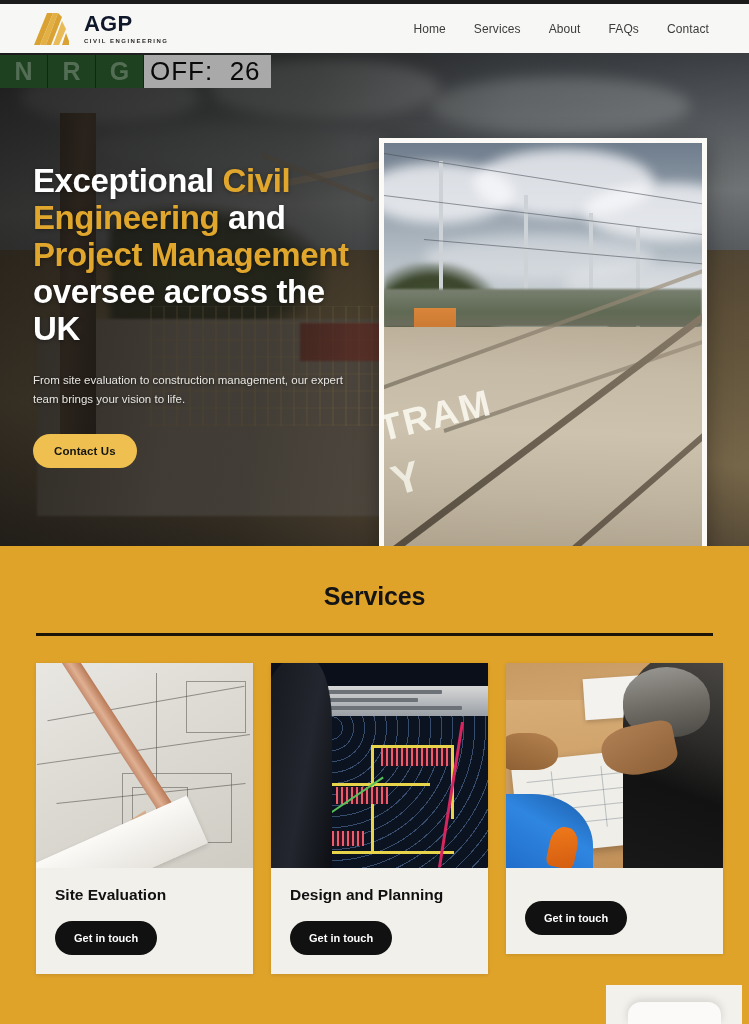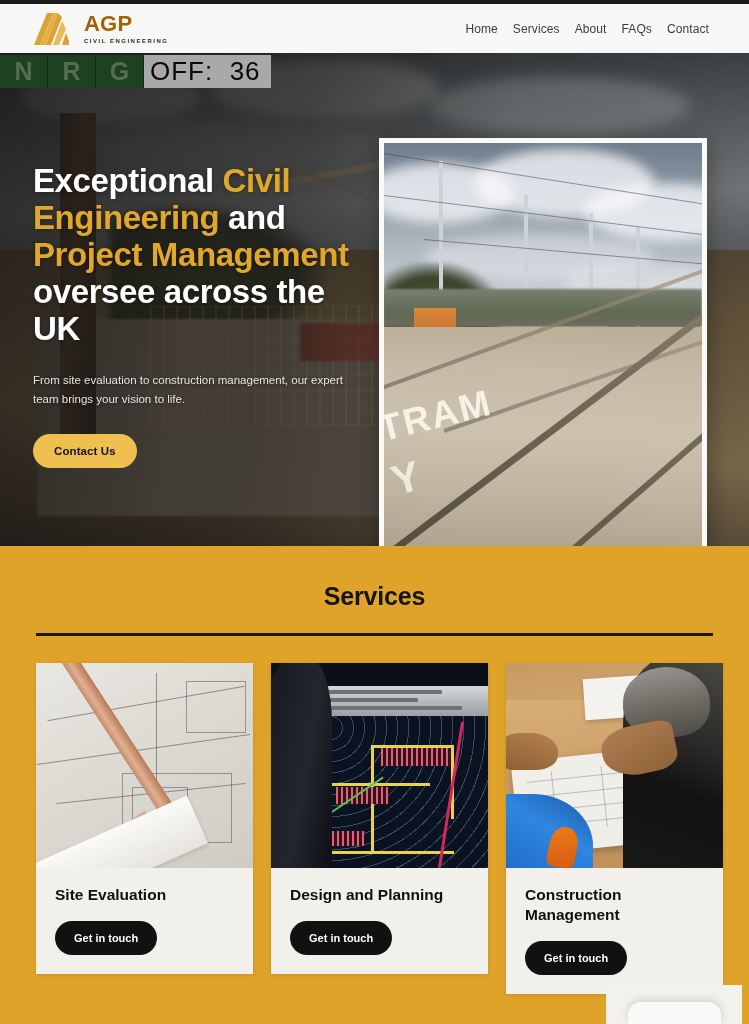--- a/index.html
+++ b/index.html
@@ -15,24 +15,24 @@
   .top-strip{ position:absolute; top:0; left:0; width:749px; height:4px; background:#1b1b1b; }
 
   
   .site-header{
     position:absolute; top:4px; left:0; width:749px; height:49px;
     background:#f7f7f5; display:flex; align-items:center; z-index:40;
   }
   .logo-wrap{ display:flex; align-items:center; margin-left:33px; gap:9px; }
   .logo-mark{ width:42px; height:36px; display:block; }
   .logo-text{ display:flex; flex-direction:column; justify-content:center; line-height:1; }
-  .logo-title{ font-size:22px; font-weight:700; letter-spacing:.2px; color:#a16207; }
+  .logo-title{ font-size:22px; font-weight:700; letter-spacing:.2px; color:#0f172a; }
   .logo-sub{ font-size:6px; font-weight:700; letter-spacing:1.5px; color:#2a2a2a; margin-top:3px; }
 
-  .nav{ margin-left:auto; margin-right:40px; display:flex; gap:15px; align-items:center; }
+  .nav{ margin-left:auto; margin-right:40px; display:flex; gap:28px; align-items:center; }
   .nav a{ font-size:12px; color:#3c3c3c; text-decoration:none; letter-spacing:.1px; }
 
   
   .hero{
     position:absolute; top:53px; left:0; width:749px; height:493px; overflow:hidden;
     background:#2e2a26;
   }
   .hero-photo{ position:absolute; inset:0; }
   .hp-sky{
     position:absolute; top:0; left:0; width:100%; height:43%;
@@ -445,31 +445,30 @@
             </div>
             <div class="ppl-blue"></div>
             <div class="ppl-orange"></div>
             <div class="ppl-arm2"></div>
             <div class="ppl-man-r"></div>
             <div class="ppl-head"></div>
             <div class="ppl-arm"></div>
           </div>
         </div>
         <div class="card-body">
-          <h3 class="card-title">Construction Management</h3>
           <button class="card-btn">Get in touch</button>
         </div>
       </article>
 
     </div>
   </section>
 
   <div class="chat-card-peek"></div>
   <div class="chat-peek"></div>
 
   <div class="hud">
     <div class="hud-tile">N</div>
     <div class="hud-tile">R</div>
     <div class="hud-tile">G</div>
-    <div class="hud-readout">OFF:  36</div>
+    <div class="hud-readout">OFF:  26</div>
   </div>
 
 </div>
 
 </body></html>

